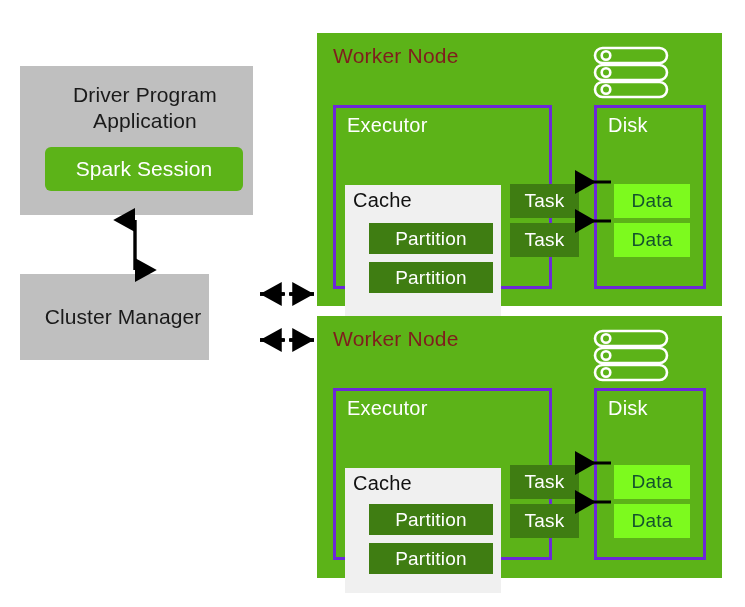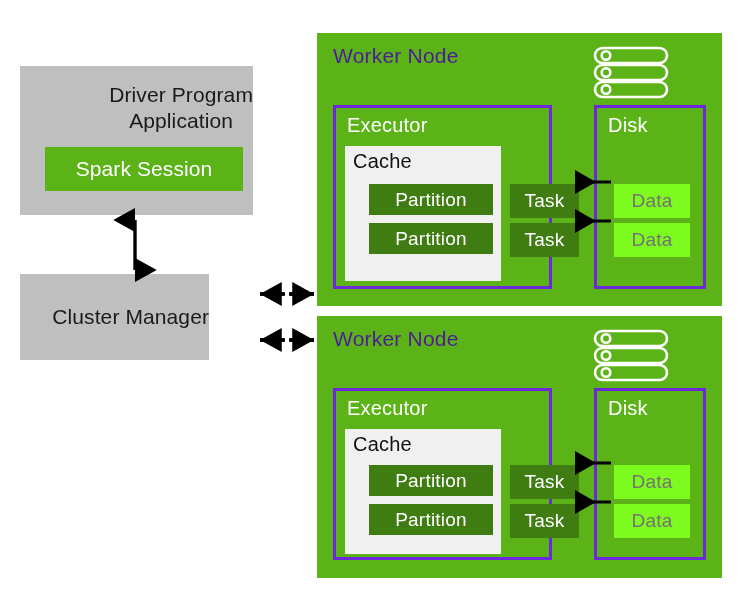--- a/index.html
+++ b/index.html
@@ -17,21 +17,21 @@
   }
 
   
   .box{position:absolute;box-sizing:border-box;}
 
   .grey-box{
     background:#bfbfbf;
     color:#1a1a1a;
     display:flex;
     flex-direction:column;
-    align-items:flex-end;
+    align-items:center;
     padding-left:17px;
   }
   .grey-title{
     text-align:center;
     font-size:21px;
     line-height:1.22;
     color:#1a1a1a;
     white-space:pre-line;
     letter-spacing:.1px;
   }
@@ -44,21 +44,21 @@
     justify-content:center;
     font-size:21px;
     letter-spacing:.1px;
   }
 
   .worker{
     background:#5cb318;
   }
   .worker-label{
     position:absolute;
-    color:#4c1d95;
+    color:#7f1d1d;
     font-size:21px;
     letter-spacing:.2px;
     white-space:nowrap;
   }
 
   
   .panel{
     position:absolute;
     box-sizing:border-box;
     border:3px solid #6d28d9;
@@ -69,59 +69,60 @@
     color:#ffffff;
     font-size:20px;
     letter-spacing:.2px;
     white-space:nowrap;
   }
 
   .cache{
     position:absolute;
     box-sizing:border-box;
     background:#f0f0f0;
+    margin-top:39px;
   }
   .cache-label{
     position:absolute;
     color:#111111;
     font-size:20px;
     letter-spacing:.2px;
     white-space:nowrap;
   }
 
   .chip{
     position:absolute;
     box-sizing:border-box;
     display:flex;
     align-items:center;
     justify-content:center;
     font-size:19px;
     letter-spacing:.2px;
     white-space:nowrap;
   }
   .chip-dark{background:#3f7d12;color:#ffffff;}
-  .chip-data{background:#7dfa1e;color:#737373;}
+  .chip-data{background:#7dfa1e;color:#14532d;}
 
   
   .server-icon{position:absolute;}
   .server-icon svg{display:block;}
 
   
   .arrow-svg{position:absolute;overflow:visible;}
 </style>
 </head>
 <body>
 
 <div id="canvas">
 
   <div class="box grey-box" style="left:20px;top:66px;width:233px;height:149px;">
     <div class="grey-title" style="margin-top:16px;">Driver Program
 Application</div>
   </div>
-  <div class="box spark-session" style="left:45px;top:147px;width:198px;height:44px;">
+  <div class="box spark-session" style="left:45px;top:147px;width:198px;height:44px;border-radius:6px;">
     <span>Spark Session</span>
   </div>
 
   <div class="box grey-box" style="left:20px;top:274px;width:189px;height:86px;justify-content:center;">
     <div class="grey-title">Cluster Manager</div>
   </div>
 
   <div class="box worker" style="left:317px;top:33px;width:405px;height:273px;">
 
     <div class="worker-label" style="left:16px;top:11px;">Worker Node</div>

